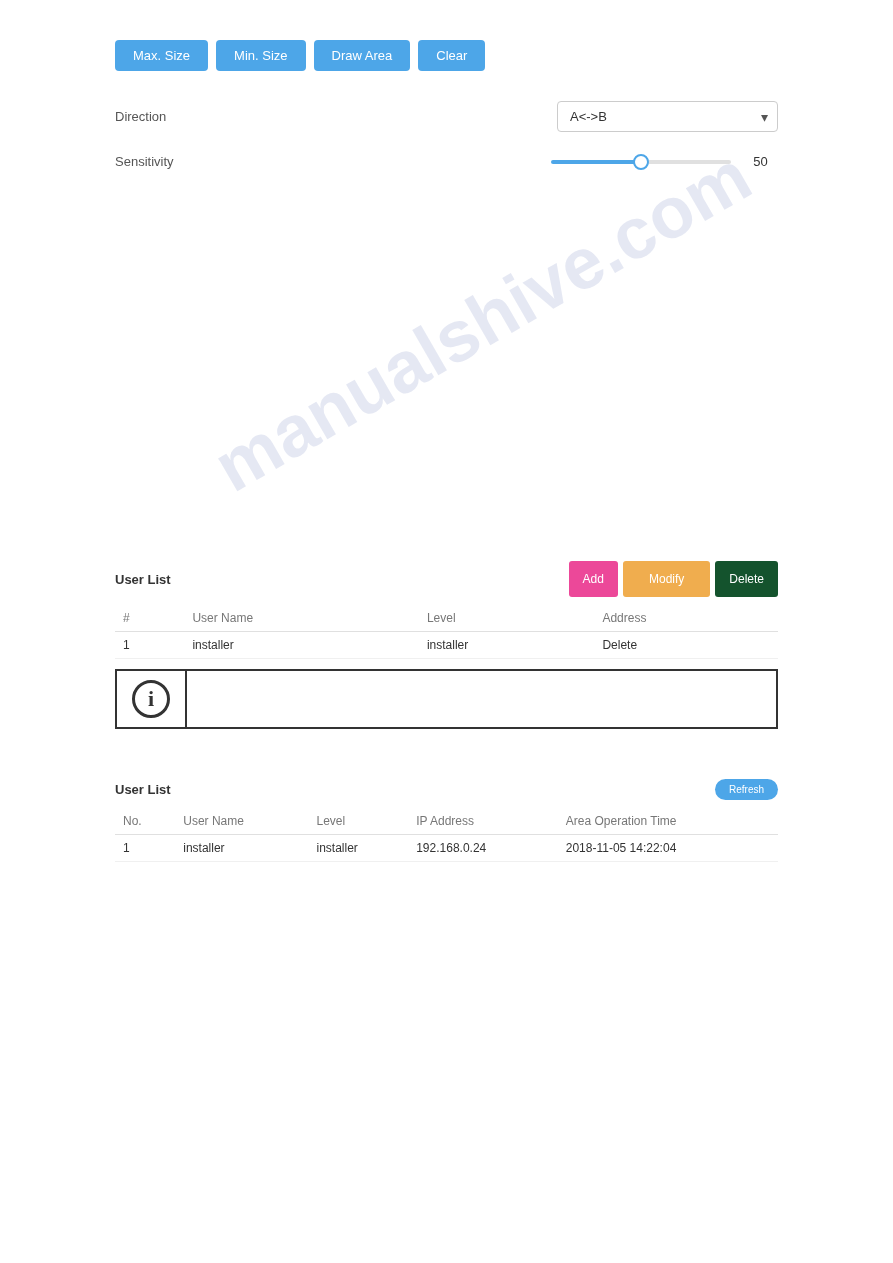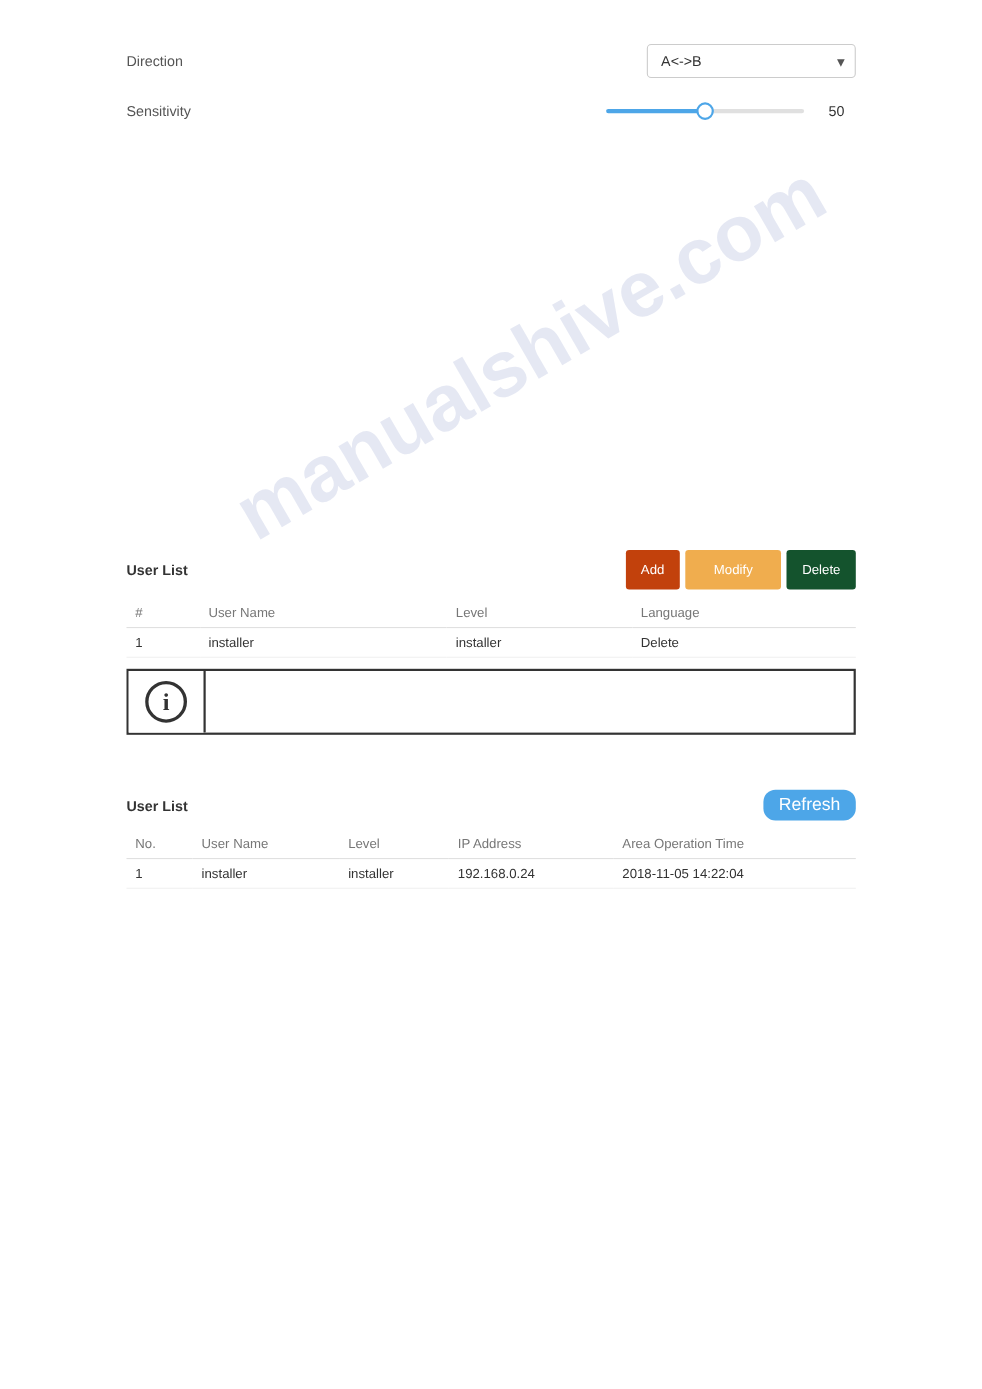--- a/index.html
+++ b/index.html
@@ -66,21 +66,21 @@
     }
 
     .form-label {
       width: 120px;
       color: #555;
       font-size: 13px;
     }
 
     .select-wrapper {
       position: relative;
-      width: 190px;
+      width: 221px;
     }
 
     .select-wrapper::after {
       content: '▾';
       position: absolute;
       right: 10px;
       top: 50%;
       transform: translateY(-50%);
       pointer-events: none;
       color: #555;
@@ -160,21 +160,21 @@
       font-weight: bold;
       color: #333;
     }
 
     .btn-group {
       display: flex;
       gap: 5px;
     }
 
     .btn-green {
-      background: #c2410c;
+      background: #ec4899;
       color: #fff;
       border: none;
       padding: 11px 14px;
       border-radius: 3px;
       cursor: pointer;
       font-size: 12px;
     }
 
     .btn-orange {
       background: #f0ad4e;
@@ -196,21 +196,21 @@
       font-size: 12px;
     }
 
     .btn-blue-sm {
       background: #4da6e8;
       color: #fff;
       border: none;
       padding: 5px 14px;
       border-radius: 11px;
       cursor: pointer;
-      font-size: 16px;
+      font-size: 10px;
     }
 
     .data-table {
       width: 100%;
       border-collapse: collapse;
       font-size: 12px;
     }
 
     .data-table th {
       text-align: left;
@@ -279,20 +279,26 @@
   </style>
 </head>
 <body>
 
 <div class="page-container">
 
   <div class="watermark">manualshive.com</div>
 
   <div class="section-controls">
 
+    <div class="btn-row">
+      <button class="btn-blue">Max. Size</button>
+      <button class="btn-blue">Min. Size</button>
+      <button class="btn-blue">Draw Area</button>
+      <button class="btn-blue">Clear</button>
+    </div>
 
     <div class="form-row">
       <span class="form-label">Direction</span>
       <div class="select-wrapper">
         <select>
           <option value="A&lt;-&gt;B">A&lt;-&gt;B</option>
           <option value="A-&gt;B">A-&gt;B</option>
           <option value="B-&gt;A">B-&gt;A</option>
         </select>
       </div>
@@ -319,21 +325,21 @@
         <button class="btn-red">Delete</button>
       </div>
     </div>
 
     <table class="data-table">
       <thead>
         <tr>
           <th>#</th>
           <th>User Name</th>
           <th>Level</th>
-          <th>Language</th>
+          <th>Address</th>
         </tr>
       </thead>
       <tbody>
         <tr>
           <td>1</td>
           <td>installer</td>
           <td>installer</td>
           <td>Delete</td>
         </tr>
       </tbody>

